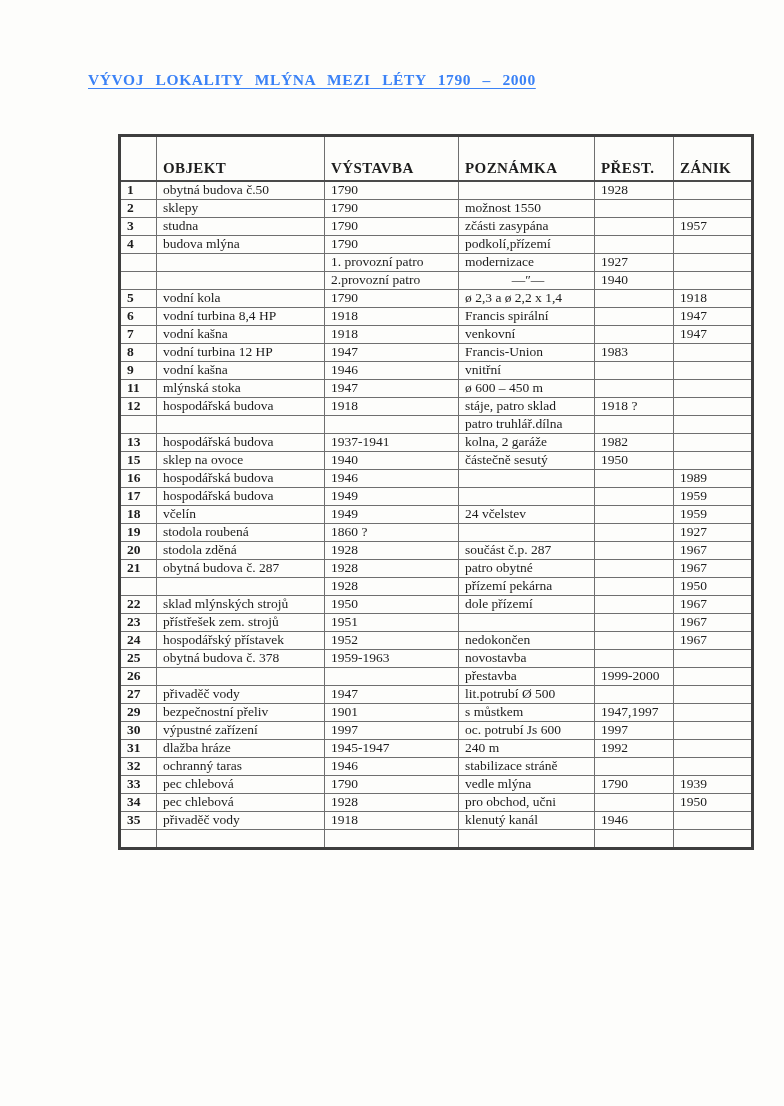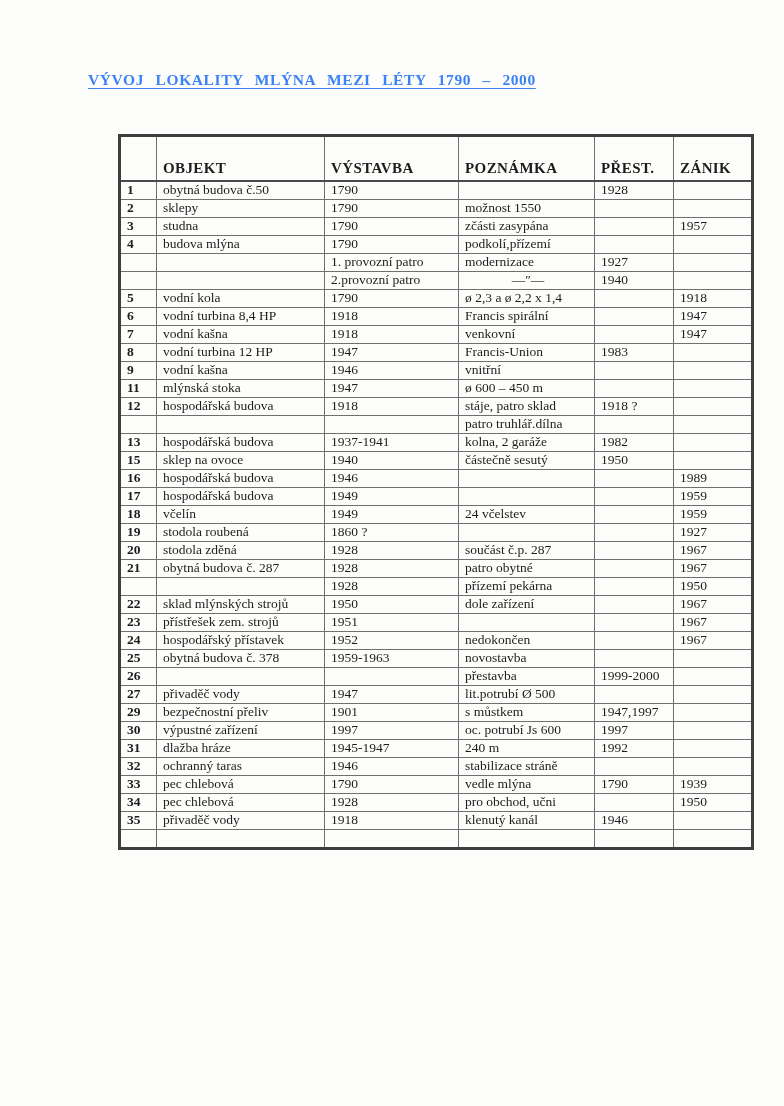--- a/index.html
+++ b/index.html
@@ -277,21 +277,21 @@
         <td class="col-objekt"></td>
         <td class="col-vystavba">1928</td>
         <td class="col-poznamka">přízemí pekárna</td>
         <td class="col-prest"></td>
         <td class="col-zanik">1950</td>
       </tr>
       <tr>
         <td class="col-num">22</td>
         <td class="col-objekt">sklad mlýnských strojů</td>
         <td class="col-vystavba">1950</td>
-        <td class="col-poznamka">dole zařízení</td>
+        <td class="col-poznamka">dole přízemí</td>
         <td class="col-prest"></td>
         <td class="col-zanik">1967</td>
       </tr>
       <tr>
         <td class="col-num">23</td>
         <td class="col-objekt">přístřešek zem. strojů</td>
         <td class="col-vystavba">1951</td>
         <td class="col-poznamka"></td>
         <td class="col-prest"></td>
         <td class="col-zanik">1967</td>

